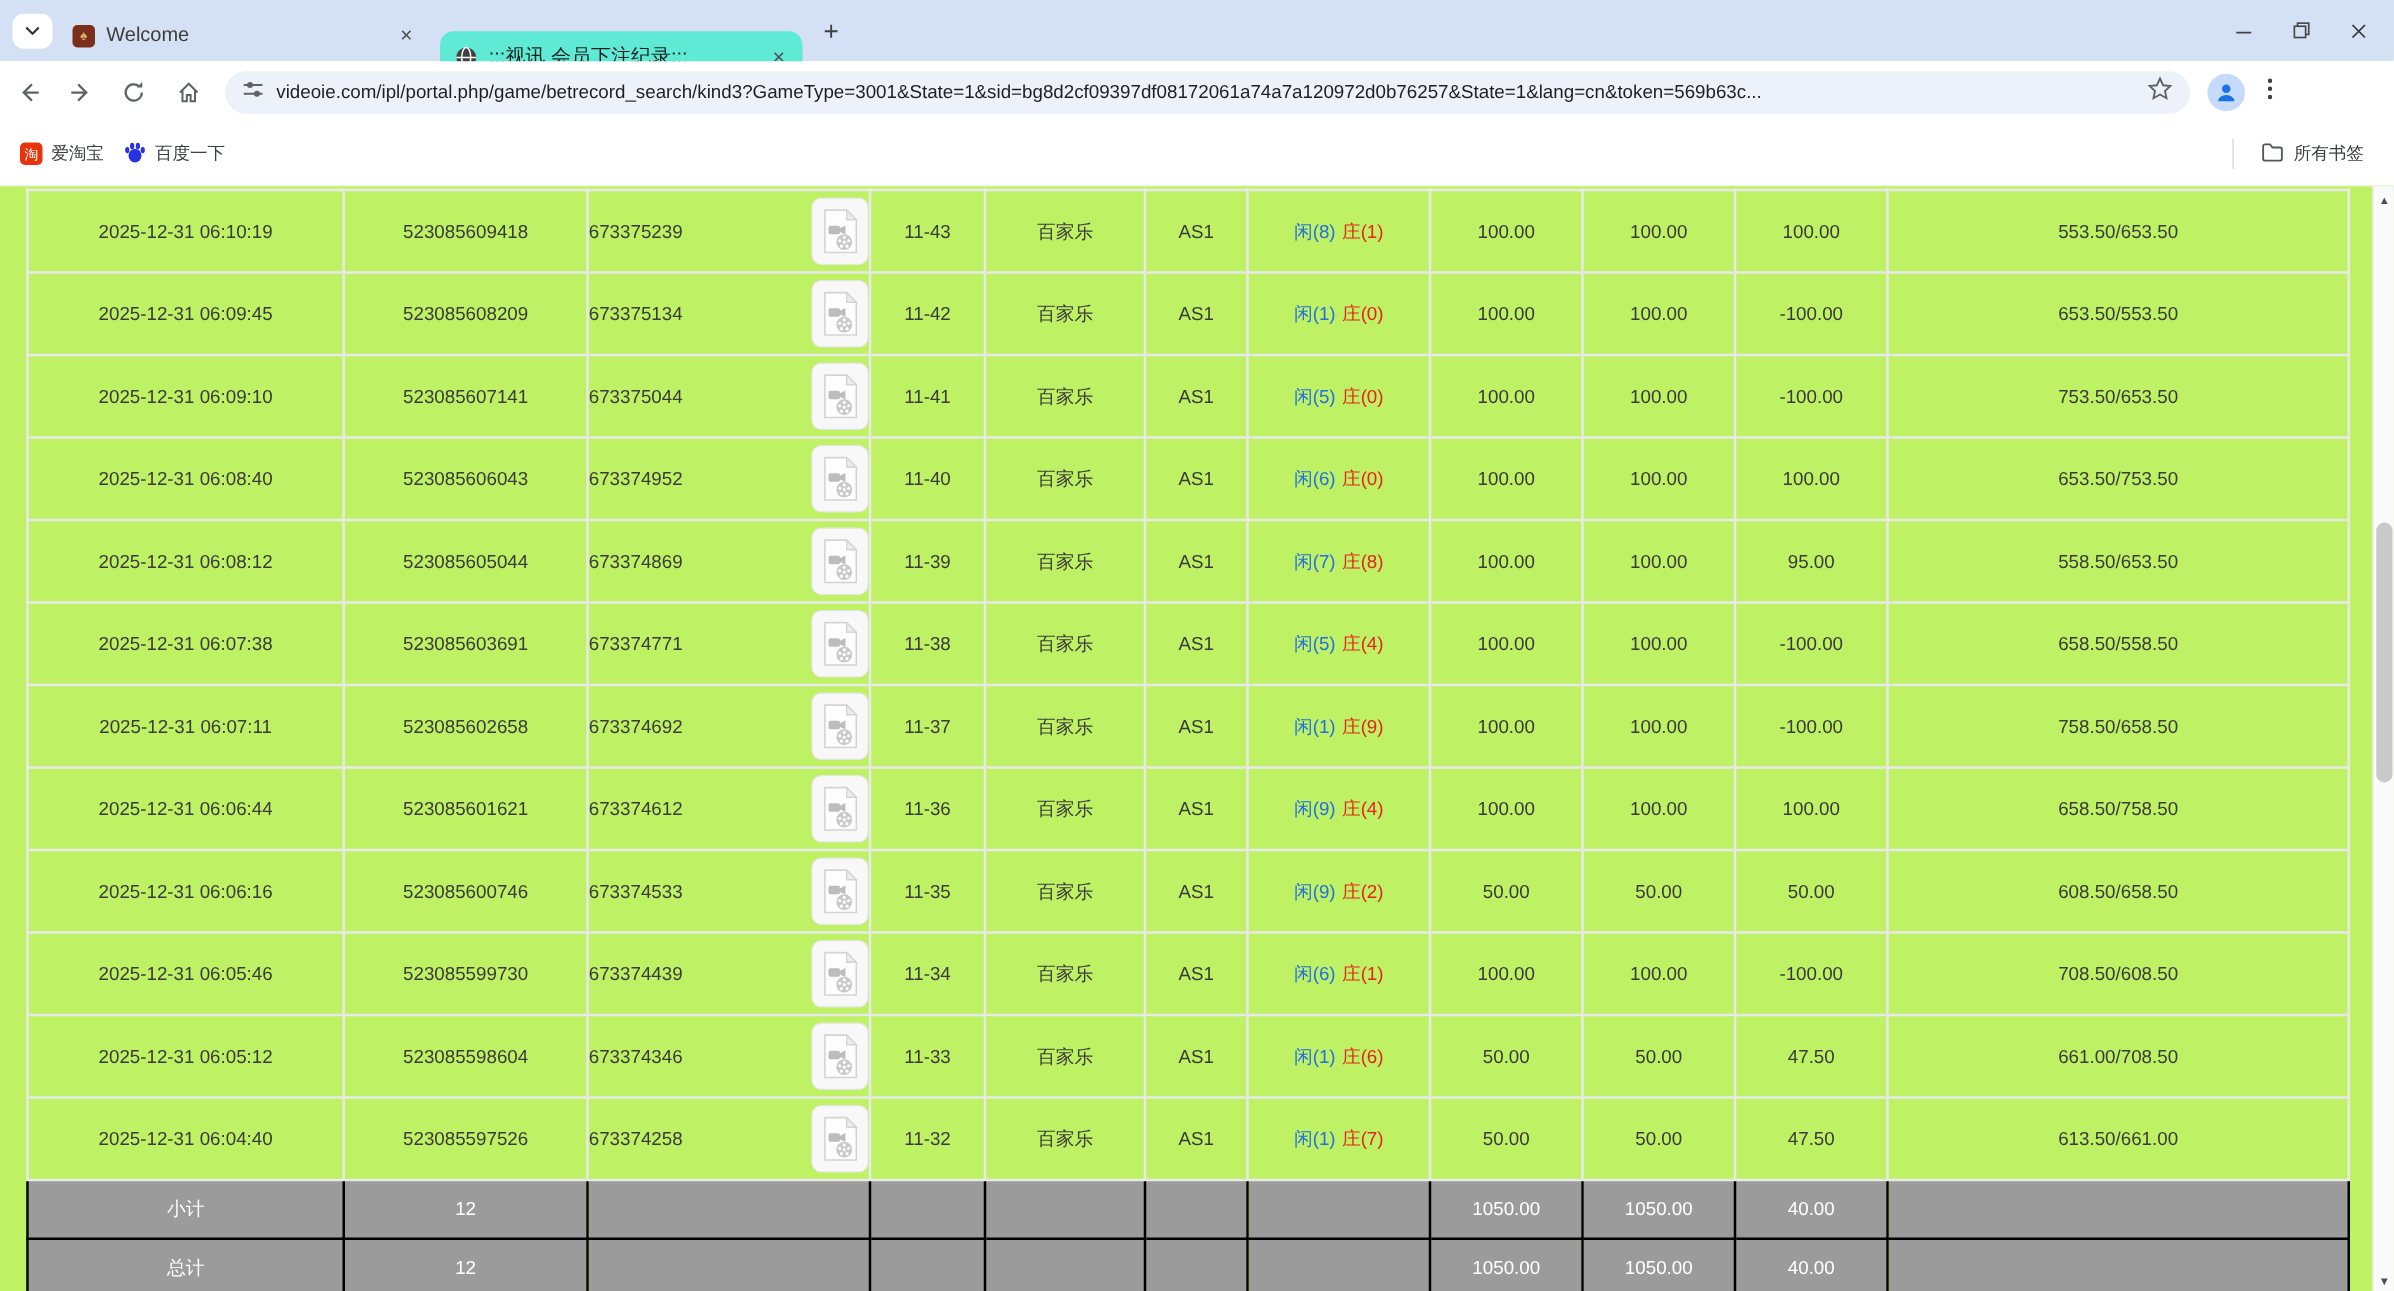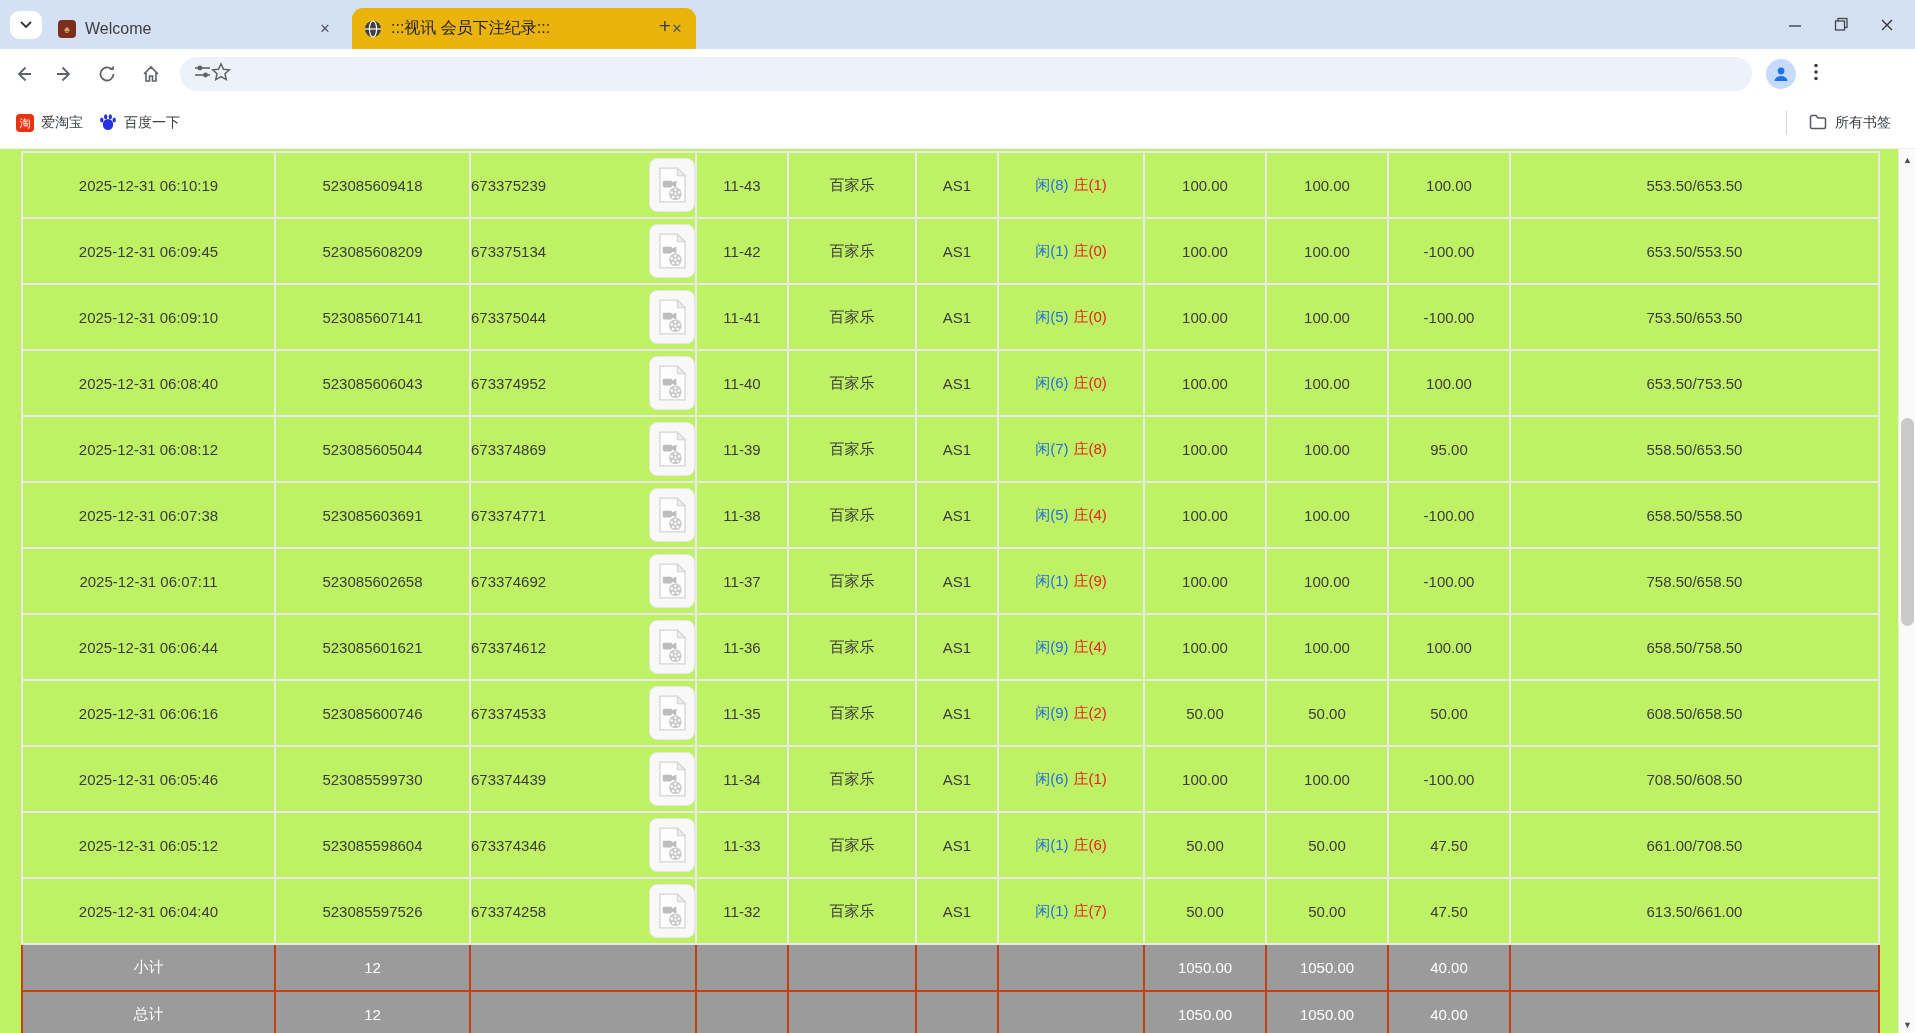--- a/index.html
+++ b/index.html
@@ -5,21 +5,21 @@
   * { margin:0; padding:0; box-sizing:border-box; }
   html,body { width:1915px; height:1033px; overflow:hidden; background:#fff;
               font-family:"Liberation Sans", sans-serif; }
 
   
   .tabstrip { position:absolute; left:0; top:0; width:1915px; height:49px; background:#d4e1f4; }
   .tab-search { position:absolute; left:10px; top:11px; width:32px; height:28px; background:#fff;
                 border-radius:9px; display:flex; align-items:center; justify-content:center; cursor:pointer; }
   .tab { position:absolute; top:8px; height:41px; display:flex; align-items:center; padding:0 10px 0 12px; }
   .tab.inactive { left:46px; width:298px; color:#3d3d3d; }
-  .tab.active { left:352px; width:344px; background:#eab308; border-radius:11px 11px 0 0; color:#1f1f1f; }
+  .tab.active { left:352px; width:290px; background:#5eead4; border-radius:11px 11px 0 0; color:#1f1f1f;margin-top:17px; }
   .tab .fav { width:18px; height:18px; margin-right:9px; flex:0 0 auto; }
   .tab .ttl { font-size:16px; white-space:nowrap; overflow:hidden; flex:1 1 auto; }
   .tab .x { width:18px; height:18px; margin-left:8px; display:flex; align-items:center; justify-content:center;
             color:#50555c; font-size:13px; cursor:pointer; border-radius:50%; }
   .newtab { position:absolute; left:652px; top:13px; width:26px; height:26px; display:flex; align-items:center;
             justify-content:center; font-size:21px; color:#3c4043; cursor:pointer; }
   .wctrls { position:absolute; right:8px; top:0; height:49px; display:flex; align-items:center; gap:30px; padding-right:12px; }
   .wc { width:16px; height:16px; display:flex; align-items:center; justify-content:center; cursor:pointer; }
   .fav-sq { width:18px; height:18px; border-radius:4px; background:#7c2e1d; color:#d9a96a; font-size:11px;
             display:flex; align-items:center; justify-content:center; }
@@ -46,21 +46,21 @@
   .bkspacer { flex:1 1 auto; }
   .bkdivider { width:1px; height:24px; background:#d0d4da; margin-right:12px; }
   .allbk { display:flex; align-items:center; gap:8px; font-size:14px; color:#3c4043; padding:5px 10px;
            margin-right:14px; cursor:pointer; }
 
   
   .content { position:absolute; left:0; top:149px; width:1915px; height:884px; background:#bef264; }
   table.bets { position:absolute; left:21px; top:2px; width:1857px; border-collapse:collapse; table-layout:fixed; }
   table.bets td { border:2px solid #e9e9e9; text-align:center; font-size:15px; color:#3b3b3b; height:66px;
                   padding:0; overflow:hidden; white-space:nowrap; }
-  tr.foot td { background:#9b9b9b; border:2px solid #c2410c; color:#fff; height:47px; }
+  tr.foot td { background:#9b9b9b; border:2px solid #000000; color:#fff; height:47px; }
   .roundwrap { display:flex; align-items:center; justify-content:space-between; gap:8px; }
   .video-btn { width:46px; height:54px; border-radius:8px; background:#f8f8f8; border:1px solid #e5e5e5;
                display:inline-flex; align-items:center; justify-content:center; cursor:pointer; }
   .xian { color:#2470e0; }
   .zhuang { color:#e8231a; margin-left:5px; }
   td.blue { color:#2470e0; cursor:pointer; }
   td.neg { color:#f00f0f; }
 
   
   .vscroll { position:absolute; right:0; top:149px; width:17px; height:884px; background:#fafafa;
@@ -146,20 +146,21 @@
 
   <div class="omnibox">
     <span>
       <svg width="17" height="17" viewBox="0 0 17 17">
           <line x1="1" y1="5" x2="16" y2="5" stroke="#5f6368" stroke-width="1.6"></line>
           <circle cx="6" cy="5" r="2.4" fill="#5f6368"></circle>
           <line x1="1" y1="12" x2="16" y2="12" stroke="#5f6368" stroke-width="1.6"></line>
           <circle cx="11.5" cy="12" r="2.4" fill="#5f6368"></circle>
         </svg>
     </span>
+    <span class="url">videoie.com/ipl/portal.php/game/betrecord_search/kind3?GameType=3001&amp;State=1&amp;sid=bg8d2cf09397df08172061a74a7a120972d0b76257&amp;State=1&amp;lang=cn&amp;token=569b63c...</span>
     <span>
       <svg width="20" height="20" viewBox="0 0 20 20">
           <path d="M10 1.8 L12.5 7.2 L18.3 7.8 L14 11.8 L15.2 17.6 L10 14.6 L4.8 17.6 L6 11.8 L1.7 7.8 L7.5 7.2 Z" fill="none" stroke="#5f6368" stroke-width="1.5"></path>
         </svg>
     </span>
   </div>
 
   <div class="tbright">
     <span class="avatar">
       <svg width="18" height="18" viewBox="0 0 18 18">

